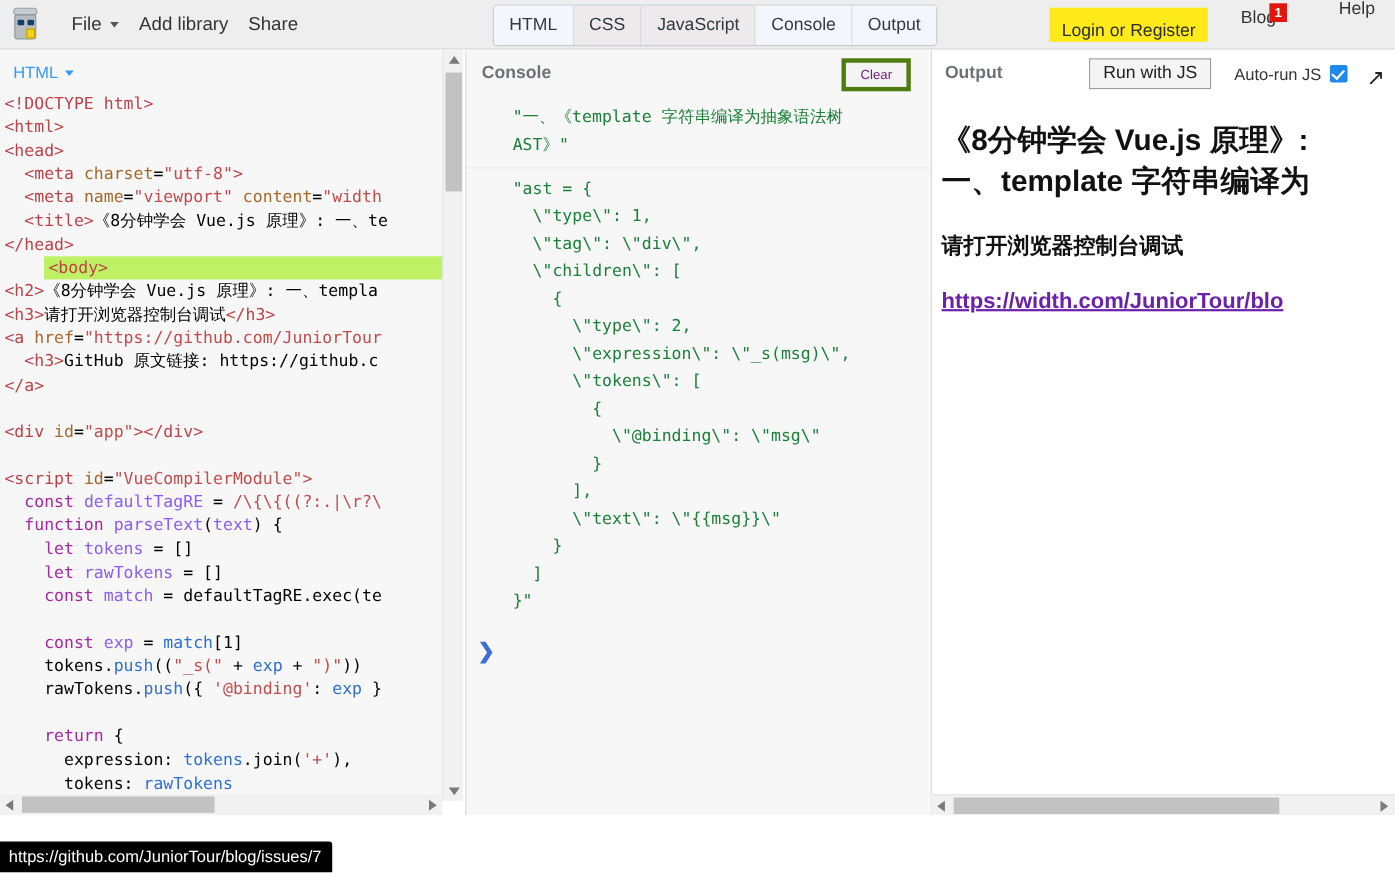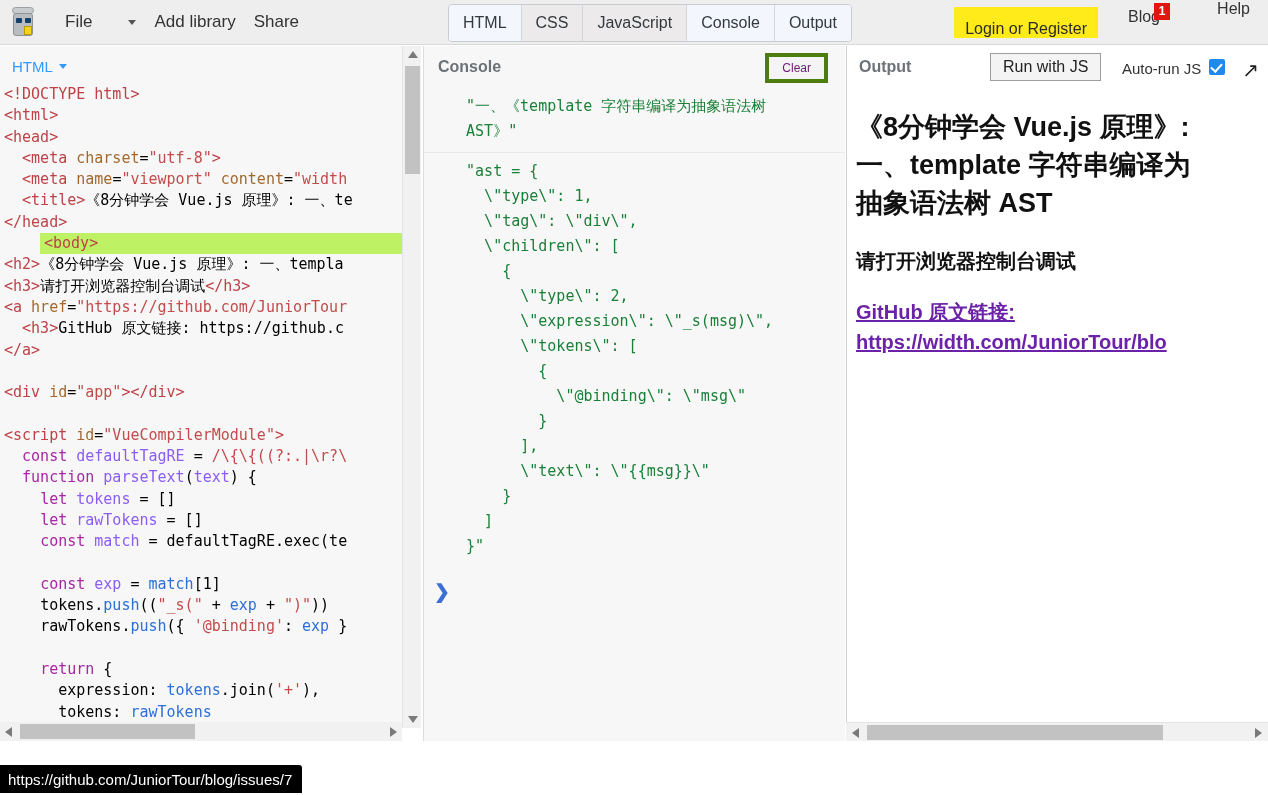--- a/index.html
+++ b/index.html
@@ -44,21 +44,21 @@
     position: absolute; left: 14px; top: 19px; width: 8px; height: 9px;
     background: #f5d316; border: 1px solid #b99e09;
   }
 
   .topnav-item {
     font-size: 17px; color: #333333;
     padding: 0 9px; height: 45px;
     display: flex; align-items: center;
     cursor: pointer; white-space: nowrap;
   }
-  #file-item { margin-left: 10px; gap: 28px; }
+  #file-item { margin-left: 10px; }
   .caret-down {
     display: inline-block; margin-left: 8px;
     border-left: 4px solid transparent;
     border-right: 4px solid transparent;
     border-top: 5px solid #555;
   }
 
   
   #center-tabs {
     position: absolute; left: 448px; top: 4px;
@@ -468,25 +468,23 @@
     </div>
     <div id="autorun-label">Auto-run JS</div>
     <div id="autorun-box"></div>
     <div id="popout-icon">↗</div>
   </div>
 
   <div id="output-body">
     <div id="out-h2">
       <span class="ln">《8分钟学会 Vue.js 原理》:</span>
       <span class="ln">一、template 字符串编译为</span>
-      <span class="ln">抽象语法树 AST</span>
     </div>
     <div id="out-h3">请打开浏览器控制台调试</div>
     <a id="out-link">
-      <span class="ln">GitHub 原文链接: </span>
       <span class="ln">https://width.com/JuniorTour/blo</span>
     </a>
   </div>
 </div>
 
 <div id="h-scroll-output">
   <div class="arrow-l"></div>
   <div class="thumb"></div>
   <div class="arrow-r"></div>
 </div>

